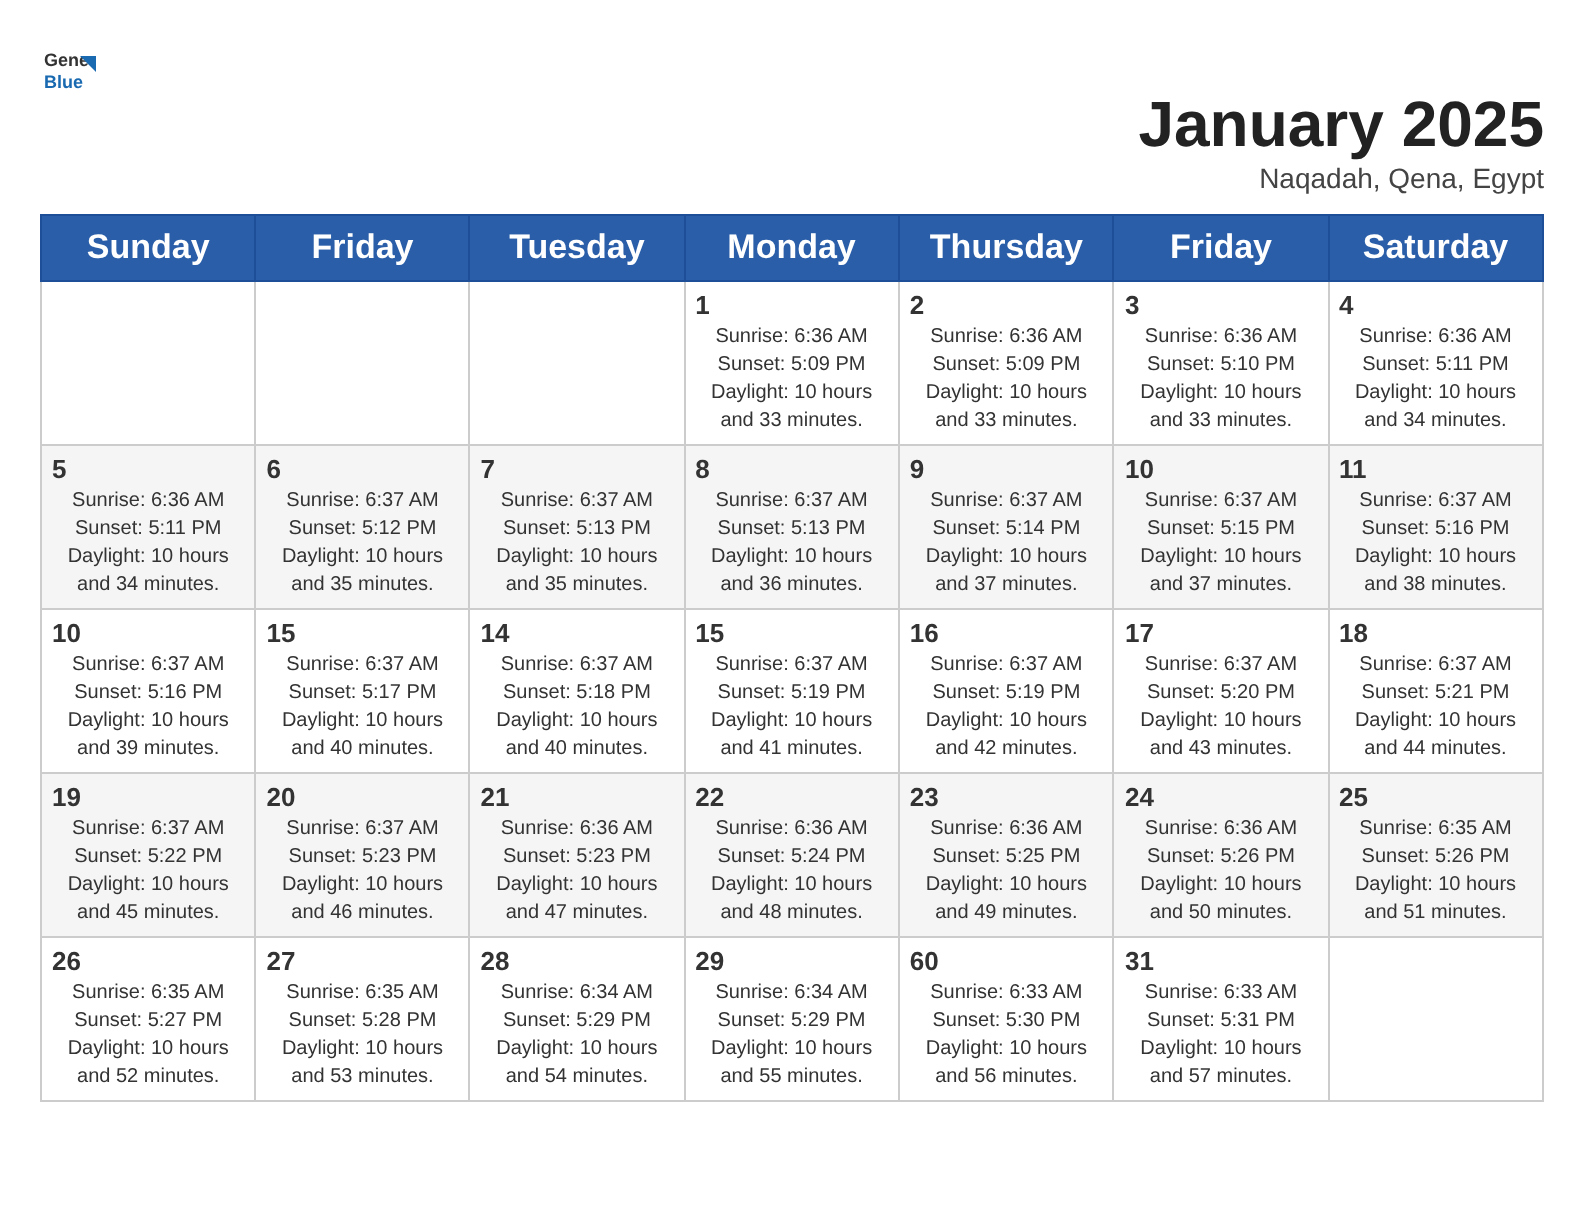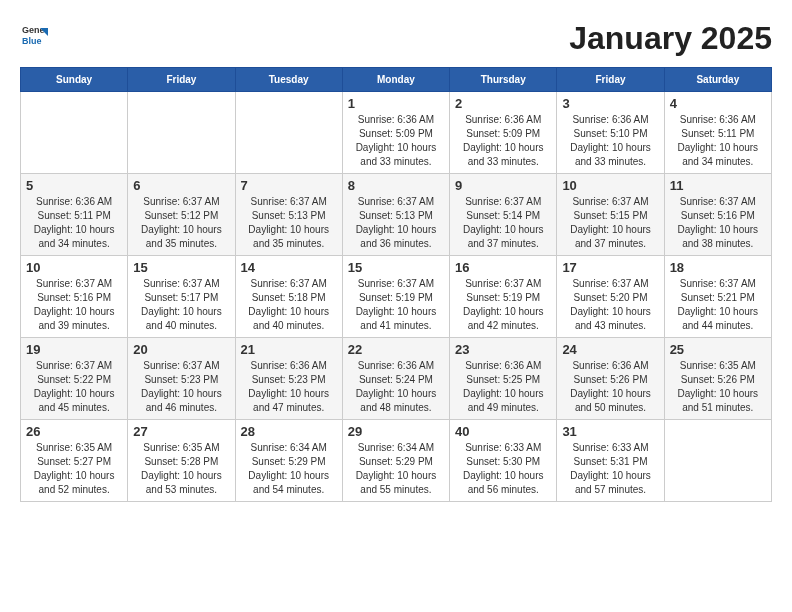--- a/index.html
+++ b/index.html
@@ -20,39 +20,40 @@
       display: flex;
       align-items: center;
       gap: 4px;
     }
     .logo-icon {
       width: 28px;
       height: 28px;
     }
     .title-area {
       text-align: right;
+      margin-top: 24px;
     }
     .month-title {
       font-size: 32px;
       font-weight: bold;
       color: #222;
     }
     .subtitle {
       font-size: 14px;
       color: #444;
     }
     .calendar {
       width: 100%;
       border-collapse: collapse;
       border: 1px solid #ccc;
     }
     .calendar th {
       background: #2a5ea8;
       color: #fff;
-      font-size: 10px;
+      font-size: 17px;
       font-weight: bold;
       padding: 6px 4px;
       text-align: center;
       border: 1px solid #1e4e98;
     }
     .calendar td {
       vertical-align: top;
       border: 1px solid #ccc;
       padding: 4px 5px;
       width: 108px;
@@ -87,20 +88,21 @@
   <div class="logo">
     <svg class="logo-icon" viewBox="0 0 28 28">
       <rect x="0" y="0" width="28" height="28" fill="white"></rect>
       <text x="2" y="13" font-size="9" font-weight="bold" fill="#333">General</text>
       <text x="2" y="24" font-size="9" font-weight="bold" fill="#1a6ab1">Blue</text>
       <polygon points="20,8 28,8 28,16" fill="#1a6ab1"></polygon>
     </svg>
   </div>
   <div class="title-area">
     <div class="month-title">January 2025</div>
+    <div class="subtitle">Naqadah, Qena, Egypt</div>
   </div>
 </div>
 
 <table class="calendar">
   <thead>
     <tr id="days-header">
         <th>Sunday</th>
         <th>Friday</th>
         <th>Tuesday</th>
         <th>Monday</th>
@@ -319,21 +321,21 @@
 and 54 minutes.</div>
         </td>
         <td>
           <span class="day-number">29</span>
           <div class="day-info" style="white-space: pre-line;">Sunrise: 6:34 AM
 Sunset: 5:29 PM
 Daylight: 10 hours
 and 55 minutes.</div>
         </td>
         <td>
-          <span class="day-number">40</span>
+          <span class="day-number">60</span>
           <div class="day-info" style="white-space: pre-line;">Sunrise: 6:33 AM
 Sunset: 5:30 PM
 Daylight: 10 hours
 and 56 minutes.</div>
         </td>
         <td>
           <span class="day-number">31</span>
           <div class="day-info" style="white-space: pre-line;">Sunrise: 6:33 AM
 Sunset: 5:31 PM
 Daylight: 10 hours

